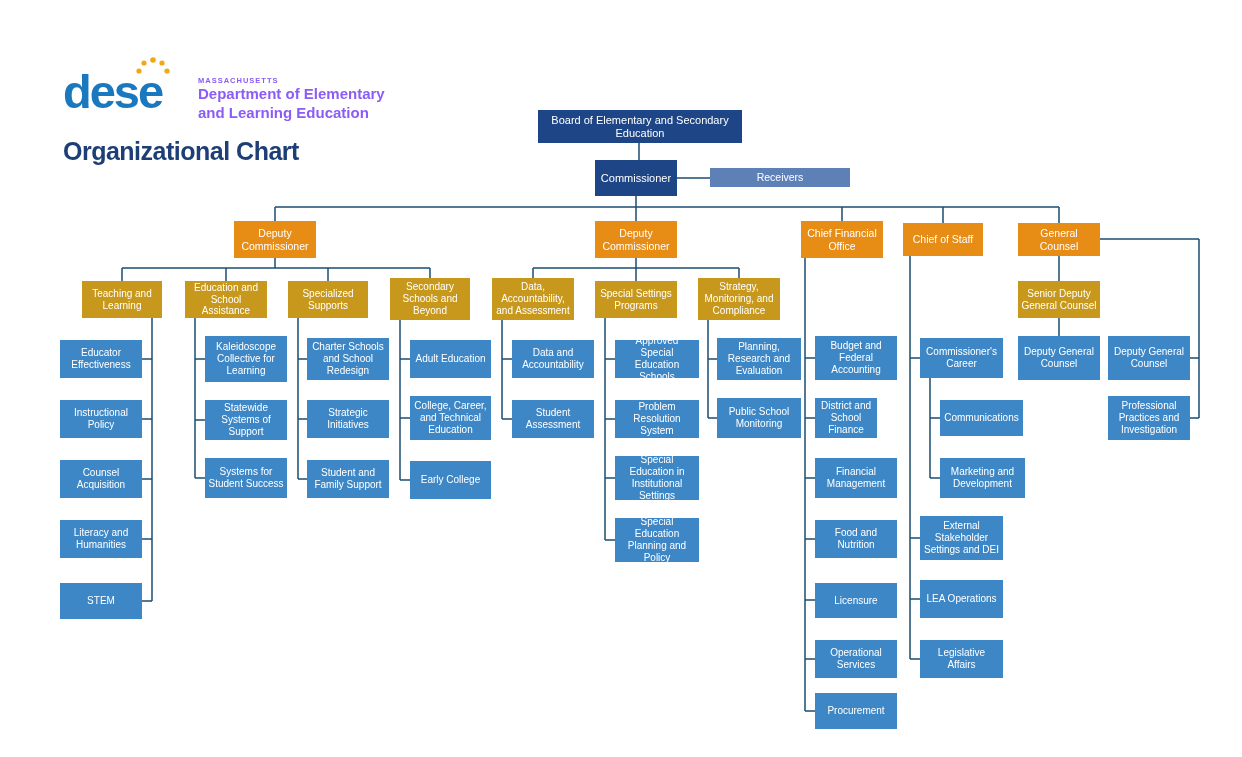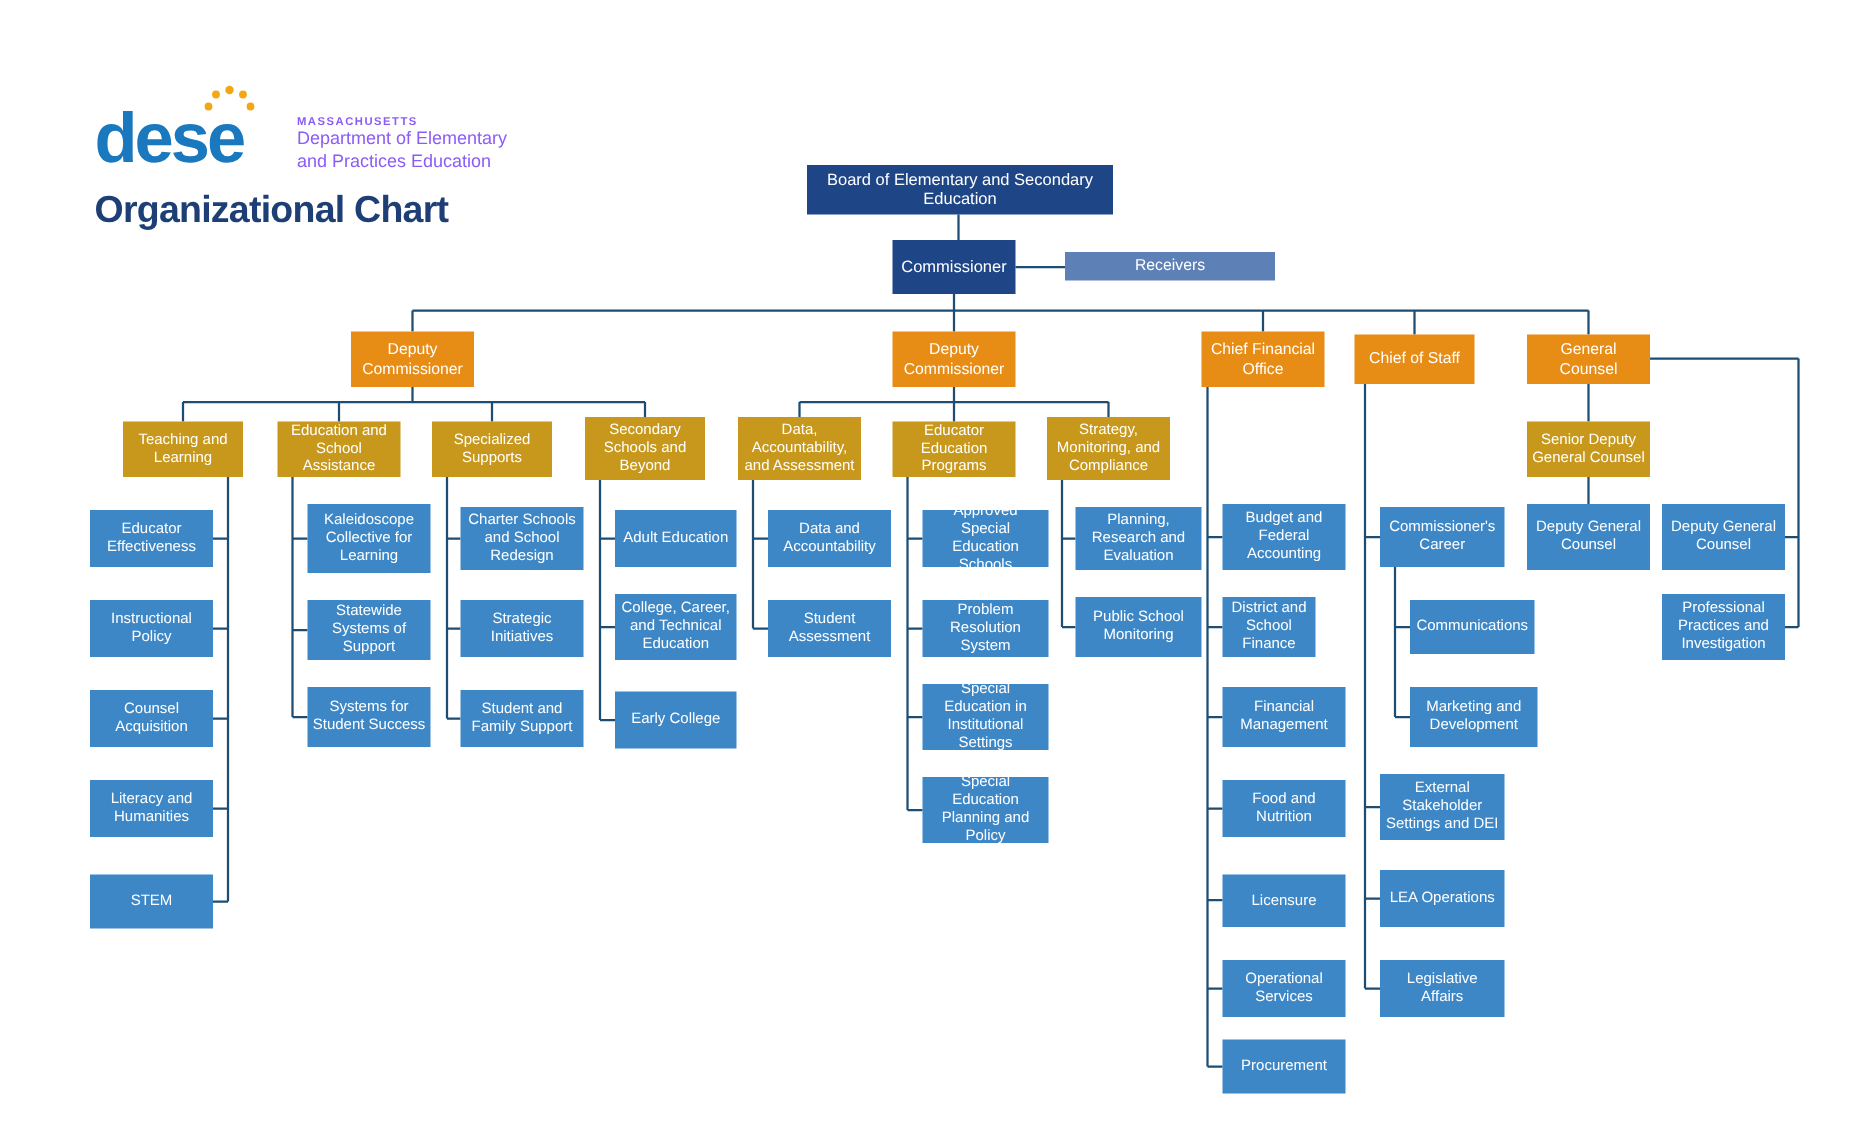--- a/index.html
+++ b/index.html
@@ -27,23 +27,23 @@
   
   .logo{position:absolute;left:63px;top:62px;width:340px;}
   .wordmark-row{position:relative;height:62px;}
   .wordmark{
     position:absolute;left:0;top:2px;
     font-size:47px;font-weight:bold;color:#1a78be;letter-spacing:-2px;
   }
   .sunburst{position:absolute;left:70px;top:-6px;}
   .dept{position:absolute;left:135px;top:14px;color:#8b5cf6;}
   .state{font-size:7.5px;font-weight:bold;letter-spacing:1px;}
-  .dept-line{font-size:12px;font-weight:normal;line-height:1.25;}
+  .dept-line{font-size:15px;font-weight:bold;line-height:1.25;}
   .org-title{
-    margin-top:2px;
+    margin-top:13px;
     font-size:25px;font-weight:bold;color:#1e3f76;letter-spacing:-0.5px;
   }
 </style>
 </head>
 <body>
 
 <div id="canvas">
 
   <svg id="connectors" viewBox="0 0 1242 757">
     <path fill="none" stroke="#1d4d73" stroke-width="1.5" d="
@@ -90,42 +90,42 @@
       <svg class="sunburst" width="40" height="20" viewBox="0 0 40 20">
         <circle cx="6" cy="15" r="2.6" fill="#f3a712"></circle>
         <circle cx="11" cy="7" r="2.6" fill="#f3a712"></circle>
         <circle cx="20" cy="4" r="2.8" fill="#f3a712"></circle>
         <circle cx="29" cy="7" r="2.6" fill="#f3a712"></circle>
         <circle cx="34" cy="15" r="2.6" fill="#f3a712"></circle>
       </svg>
       <div class="dept">
         <div class="state">MASSACHUSETTS</div>
         <div class="dept-line">Department of Elementary</div>
-        <div class="dept-line">and Practices Education</div>
+        <div class="dept-line">and Learning Education</div>
       </div>
     </div>
     <div class="org-title">Organizational Chart</div>
   </div>
 
   <div class="box navy" style="left:538px;top:110px;width:204px;height:33px">Board of Elementary and Secondary Education</div>
   <div class="box navy" style="left:595px;top:160px;width:82px;height:36px">Commissioner</div>
   <div class="box steel" style="left:710px;top:168px;width:140px;height:19px">Receivers</div>
 
   <div class="box orange" style="left:234px;top:221px;width:82px;height:37px">Deputy Commissioner</div>
   <div class="box orange" style="left:595px;top:221px;width:82px;height:37px">Deputy Commissioner</div>
   <div class="box orange" style="left:801px;top:221px;width:82px;height:37px">Chief Financial Office</div>
   <div class="box orange" style="left:903px;top:223px;width:80px;height:33px">Chief of Staff</div>
   <div class="box orange" style="left:1018px;top:223px;width:82px;height:33px">General Counsel</div>
 
   <div class="box gold" style="left:82px;top:281px;width:80px;height:37px">Teaching and Learning</div>
   <div class="box gold" style="left:185px;top:281px;width:82px;height:37px">Education and School Assistance</div>
   <div class="box gold" style="left:288px;top:281px;width:80px;height:37px">Specialized Supports</div>
   <div class="box gold" style="left:390px;top:278px;width:80px;height:42px">Secondary Schools and Beyond</div>
   <div class="box gold" style="left:492px;top:278px;width:82px;height:42px">Data, Accountability, and Assessment</div>
-  <div class="box gold" style="left:595px;top:281px;width:82px;height:37px">Educator Education Programs</div>
+  <div class="box gold" style="left:595px;top:281px;width:82px;height:37px">Special Settings Programs</div>
   <div class="box gold" style="left:698px;top:278px;width:82px;height:42px">Strategy, Monitoring, and Compliance</div>
   <div class="box gold" style="left:1018px;top:281px;width:82px;height:37px">Senior Deputy General Counsel</div>
 
   <div class="box blue" style="left:60px;top:340px;width:82px;height:38px">Educator Effectiveness</div>
   <div class="box blue" style="left:60px;top:400px;width:82px;height:38px">Instructional Policy</div>
   <div class="box blue" style="left:60px;top:460px;width:82px;height:38px">Counsel Acquisition</div>
   <div class="box blue" style="left:60px;top:520px;width:82px;height:38px">Literacy and Humanities</div>
   <div class="box blue" style="left:60px;top:583px;width:82px;height:36px">STEM</div>
 
   <div class="box blue" style="left:205px;top:336px;width:82px;height:46px">Kaleidoscope Collective for Learning</div>

